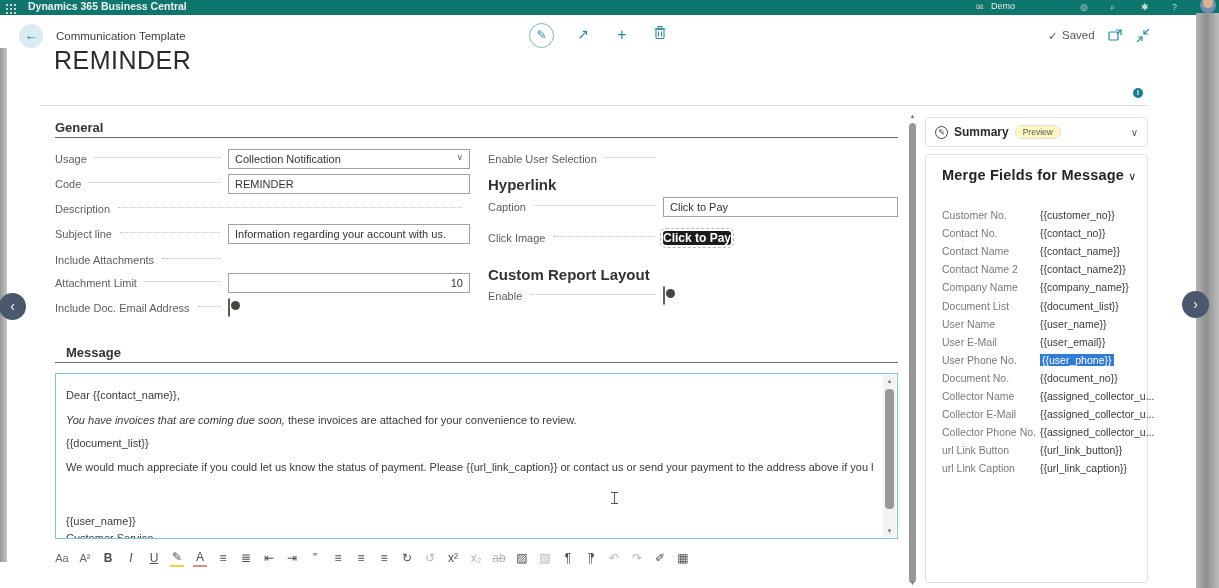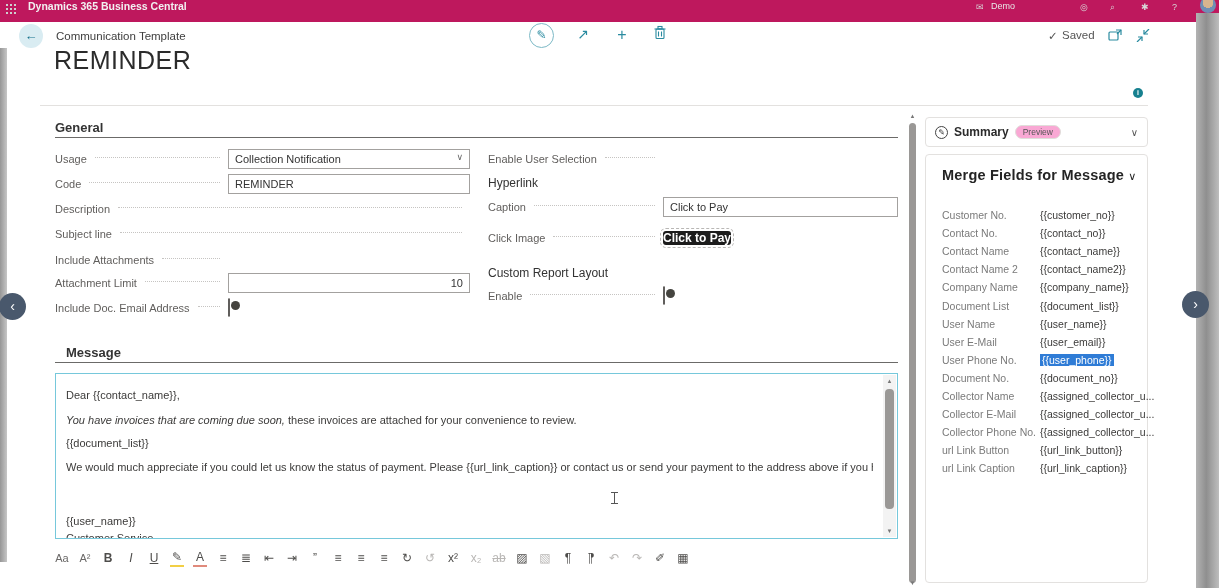--- a/index.html
+++ b/index.html
@@ -1,21 +1,21 @@
 <!DOCTYPE html>
 <html><head>
 <meta charset="utf-8">
 <style>
   *{box-sizing:border-box}
   html,body{margin:0;padding:0}
   body{width:1219px;height:588px;position:relative;overflow:hidden;
        font-family:"Liberation Sans",sans-serif;background:#fff;color:#333}
   .abs{position:absolute}
   
-  .topbar{position:absolute;left:0;top:0;width:1219px;height:22px;background:#be185d;color:#fff;overflow:hidden}
+  .topbar{position:absolute;left:0;top:0;width:1219px;height:15px;background:#0f766e;color:#fff;overflow:hidden}
   .waffle{position:absolute;left:5px;top:3px;width:11px;height:11px;
           background:radial-gradient(circle 1.2px,#cfcfcf 1.2px,transparent 1.3px);
           background-size:4px 4px}
   .appname{position:absolute;left:28px;top:0;font-size:10.5px;font-weight:bold;line-height:13px;color:#f2f2f2}
   .tb-ico{position:absolute;top:0;font-size:9px;line-height:14px;color:#d8d8d8}
   .envname{position:absolute;top:0;font-size:9px;line-height:13px;color:#e8e8e8}
   .avatar{position:absolute;right:3px;top:-3px;width:16px;height:16px;border-radius:50%;
           background:radial-gradient(circle at 50% 35%,#d8b48e 0 40%,#6f8fb5 42% 100%)}
   
   .lstrip{position:absolute;left:0;top:48px;width:7px;height:514px;background:linear-gradient(90deg,#969696,#c6c6c6)}
@@ -42,21 +42,21 @@
   .frow{position:absolute;display:flex;align-items:center;height:20px}
   .inp{height:20px;border:1px solid #a3a19f;background:#fff;font-family:"Liberation Sans",sans-serif;
        font-size:11px;color:#333;padding:0 6px;width:100%}
   .ctrl{flex:none;position:relative}
   .combo-chev{position:absolute;right:7px;top:3px;font-size:9px;color:#666;pointer-events:none}
   .toggle{width:30px;height:15px;border-radius:8px;position:relative;cursor:pointer}
   .toggle[data-on="true"]{background:#0a7b87}
   .toggle[data-on="true"] .knob{position:absolute;right:2px;top:2px;width:11px;height:11px;border-radius:50%;background:#fff}
   .toggle[data-on="false"]{background:#fff;border:1px solid #605e5c}
   .toggle[data-on="false"] .knob{position:absolute;left:2px;top:2px;width:9px;height:9px;border-radius:50%;background:#45443f}
-  .subhead{position:absolute;font-size:12px;font-weight:normal;color:#333}
+  .subhead{position:absolute;font-size:15px;font-weight:bold;color:#333}
   .imgbtn{width:98px;height:30px;background:#1c1c1c;color:#fff;font-size:12px;font-weight:bold;text-align:center;
           line-height:30px;border-radius:3px;outline:1px dashed #b9b7b5;outline-offset:2px;cursor:pointer}
   
   .msgbox{position:absolute;left:55px;top:373px;width:843px;height:166px;border:1px solid #76c8db;background:#fff;overflow:hidden}
   .mline{position:absolute;left:10px;right:24px;font-size:11px;color:#3b3a39;white-space:nowrap;overflow:hidden}
   .caret{position:absolute;left:610px;top:492px;width:9px;height:13px;z-index:5}
   .caret:before{content:"";position:absolute;left:4px;top:1px;bottom:1px;width:1px;background:#555}
   .caret:after{content:"";position:absolute;left:1px;right:1px;top:0;height:1px;background:#555;box-shadow:0 11px 0 #555}
   .sb{position:absolute;background:#f3f3f3}
   .sb .arr{position:absolute;left:0;width:100%;text-align:center;font-size:6px;color:#777}
@@ -70,21 +70,21 @@
   .tbi[data-name="text-highlight-icon"]{border-bottom:2px solid #f2cf45}
   .tbi[data-name="font-color-icon"]{border-bottom:2px solid #e08a7c}
   .tbi[data-name="strikethrough-icon"]{text-decoration:line-through}
   .tbi[data-name="paragraph-rtl-icon"]{transform:scaleX(-1)}
   .tbi[data-name="font-icon"],.tbi[data-name="font-size-icon"]{font-size:11px;color:#6a6867}
   
   .card{position:absolute;left:925px;width:223px;background:#fff;border:1px solid #e3e1df;border-radius:4px}
   .sumrow{display:flex;align-items:center;height:100%;padding:0 9px;gap:6px}
   .copilot{width:13px;height:13px;border-radius:50%;border:1px solid #444;font-size:8px;line-height:12px;text-align:center;color:#444}
   .sumlbl{font-size:12px;font-weight:bold;color:#2b2b2b}
-  .badge{font-size:8.5px;color:#555;background:#f9a8d4;border:1px solid #e0deda;border-radius:8px;padding:1px 7px}
+  .badge{font-size:8.5px;color:#555;background:#fef9c3;border:1px solid #e0deda;border-radius:8px;padding:1px 7px}
   .chev{margin-left:auto;font-size:10px;color:#555}
   .mergetitle{position:absolute;left:16px;top:12px;font-size:14.5px;font-weight:bold;color:#242424;letter-spacing:.2px}
   .mrows{position:absolute;left:16px;right:8px;top:51px}
   .mrow{display:flex;align-items:center;height:18.1px;font-size:10.5px;cursor:pointer}
   .mlabel{width:98px;flex:none;color:#7a7a7a;white-space:nowrap}
   .mval{color:#3b3a39;white-space:nowrap}
   .mval.sel{background:#2f7cd6;color:#fff;padding:0 2px}
   svg{display:block}
 </style>
 </head>
@@ -166,20 +166,21 @@
   <span class="leader" data-name="dotted-leader"></span>
   <span class="ctrl" style="width:242px"><input class="inp" data-name="code-input" value="REMINDER" style=""></span>
 </div>
 <div class="frow" style="left:55px;top:199px;width:415px" data-name="field-description">
   <span class="lbl" data-name="field-label">Description</span>
   <span class="leader" data-name="dotted-leader"></span>
 </div>
 <div class="frow" style="left:55px;top:224px;width:415px" data-name="field-subject-line">
   <span class="lbl" data-name="field-label">Subject line</span>
   <span class="leader" data-name="dotted-leader"></span>
+  <span class="ctrl" style="width:242px"><input class="inp" data-name="subject-line-input" value="Information regarding your account with us." style=""></span>
 </div>
 <div class="frow" style="left:55px;top:250px;width:415px" data-name="field-include-attachments">
   <span class="lbl" data-name="field-label">Include Attachments</span>
   <span class="leader" data-name="dotted-leader"></span>
   <span class="ctrl" style="width:242px"><span class="toggle" data-name="include-attachments-toggle" data-on="true"><span class="knob"></span></span></span>
 </div>
 <div class="frow" style="left:55px;top:273px;width:415px" data-name="field-attachment-limit">
   <span class="lbl" data-name="field-label">Attachment Limit</span>
   <span class="leader" data-name="dotted-leader"></span>
   <span class="ctrl" style="width:242px"><input class="inp" style="text-align: right;" data-name="attachment-limit-input" value="10"></span>

